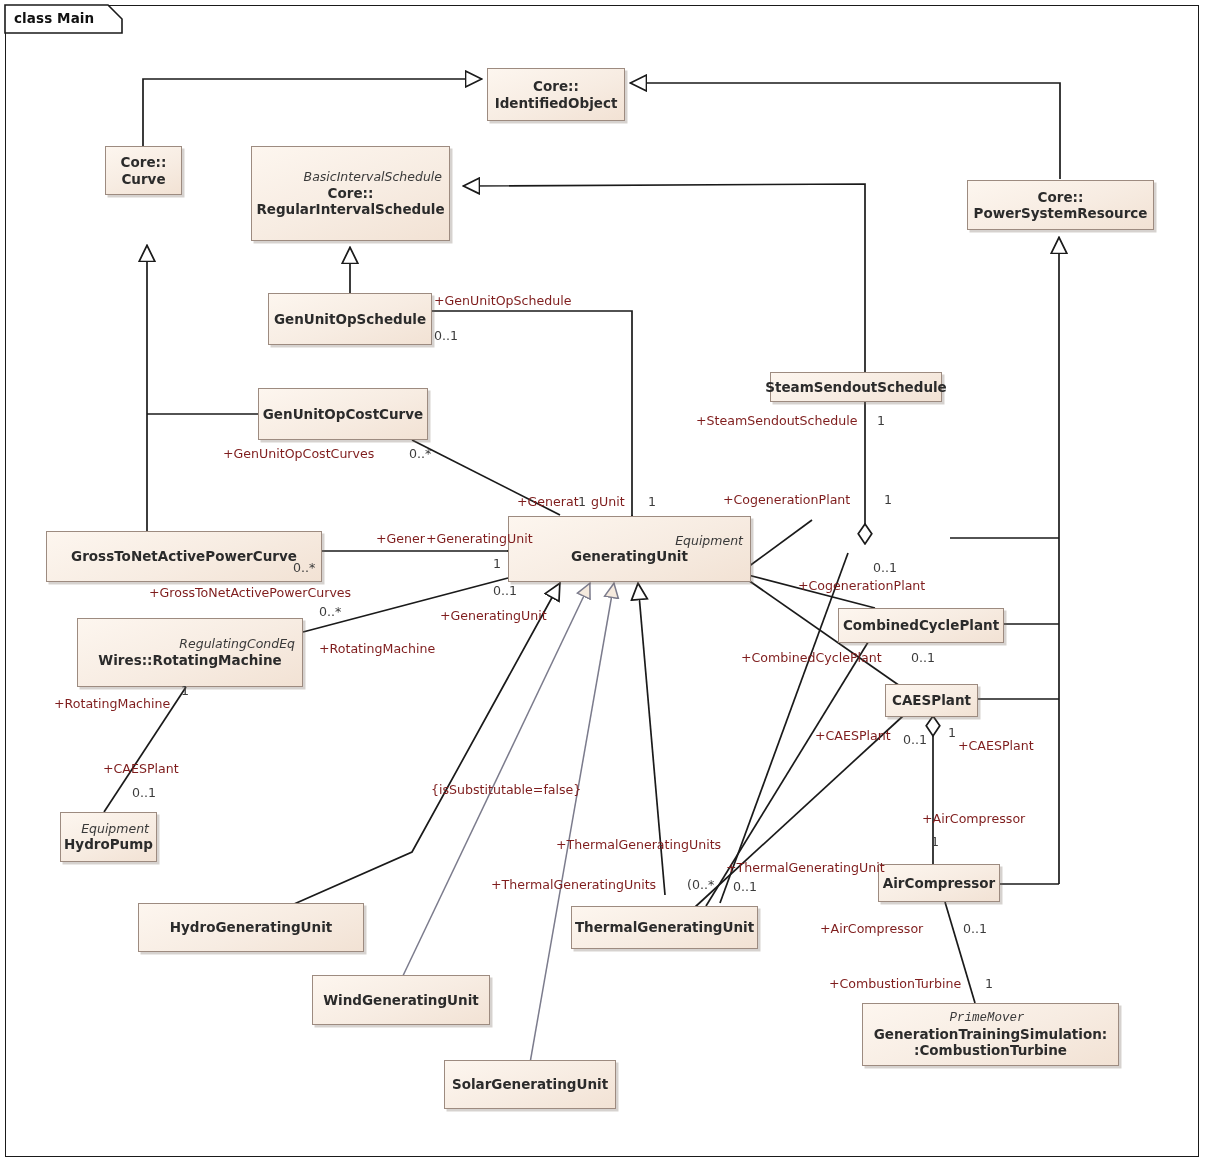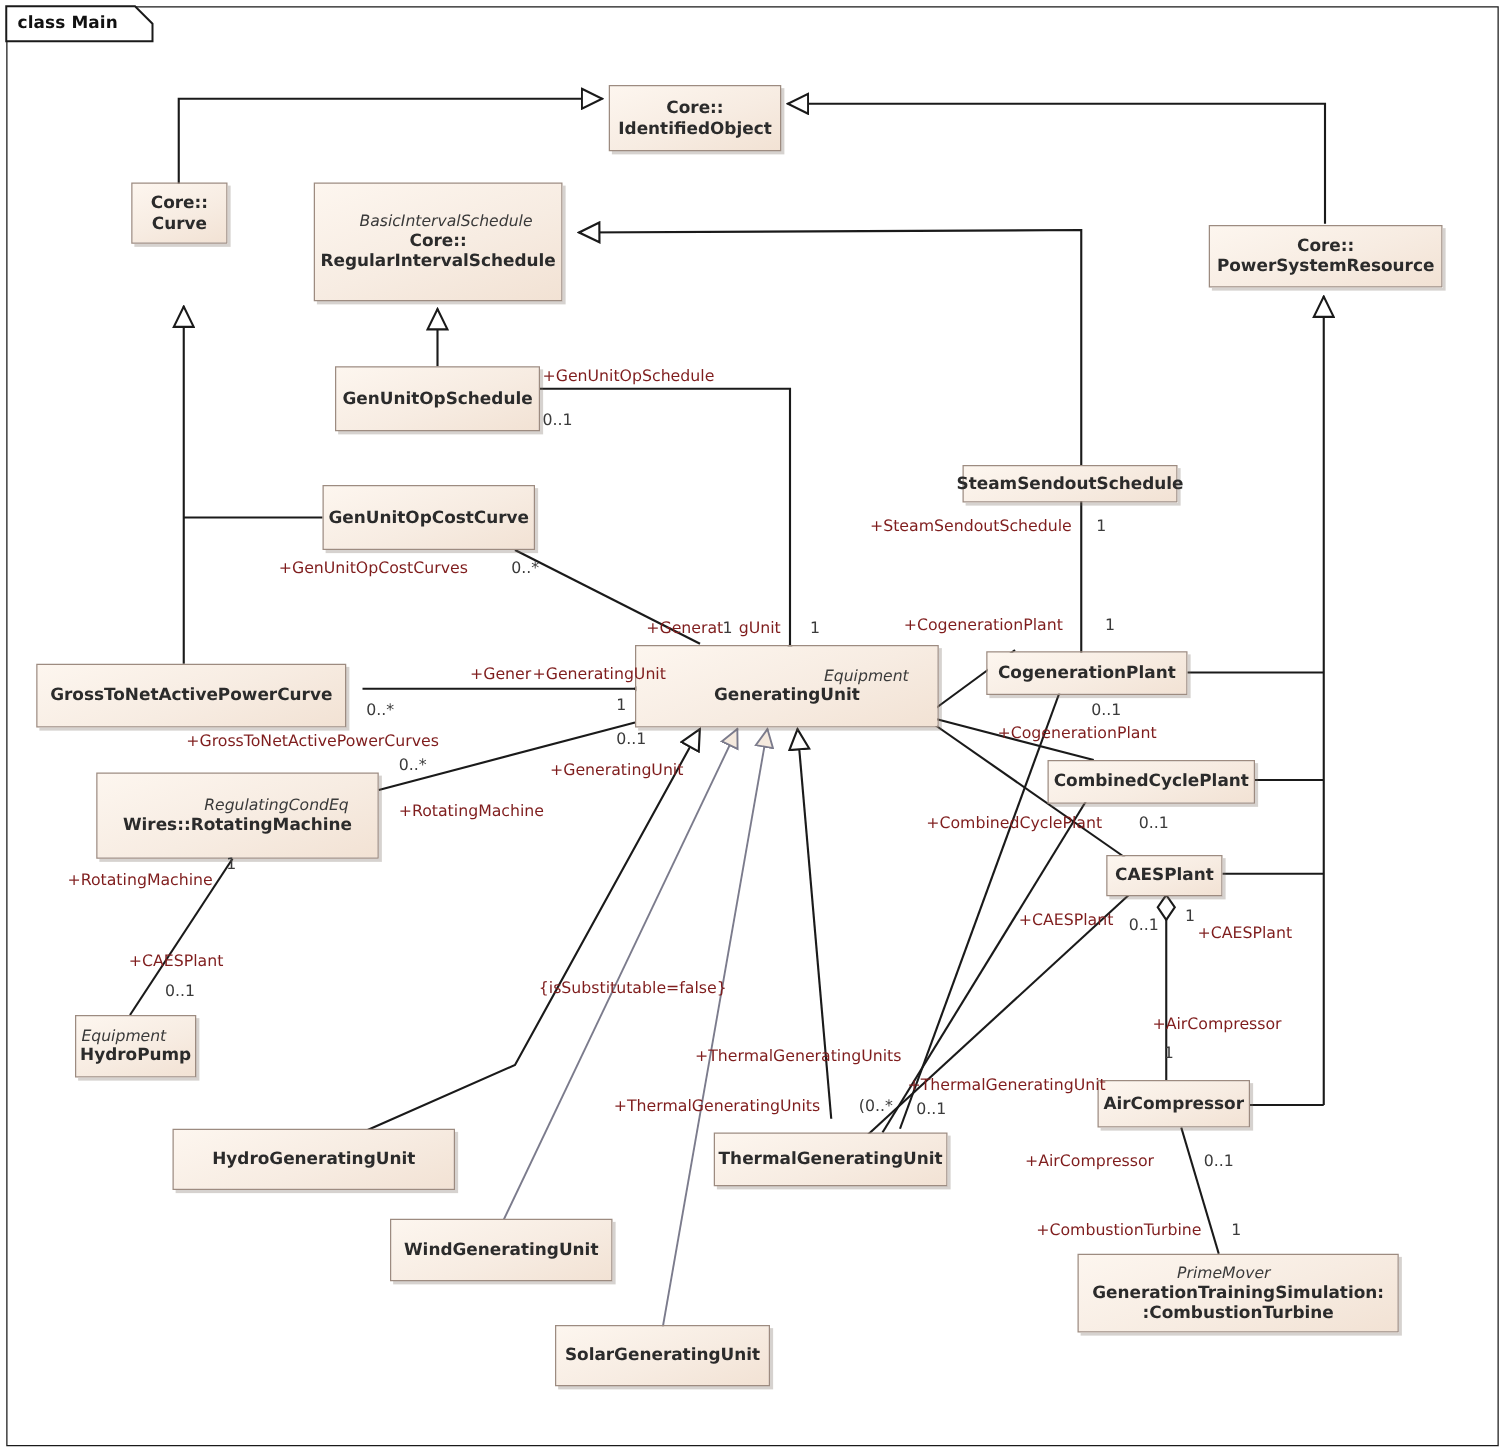--- a/index.html
+++ b/index.html
@@ -12,23 +12,23 @@
 
   
   svg.layer{position:absolute;left:0;top:0;width:1206px;height:1163px;overflow:visible;pointer-events:none;}
 
   
   .cls{position:absolute;box-sizing:border-box;border:1px solid #9d8b80;
        background:linear-gradient(160deg,#fdf6ef 0%,#f7ece2 55%,#f2e2d4 100%);
        box-shadow:2.5px 2.5px 0 rgba(120,105,95,.30);
        display:flex;flex-direction:column;justify-content:center;align-items:center;
        color:#2b2b2b;}
-  .cls .stereo{font-style:italic;font-size:12.5px;color:#3a3a3a;line-height:1.15;align-self:flex-end;padding-right:23px;}
+  .cls .stereo{font-style:italic;font-size:12.5px;color:#3a3a3a;line-height:1.15;align-self:flex-end;padding-right:7px;}
   .cls .nm{font-weight:bold;font-size:13.5px;line-height:1.2;text-align:center;padding:0 6px;white-space:pre-line;}
-  .cls.ctr .stereo{align-self:center;}
+  .cls.ctr .stereo{align-self:center;font-family:Liberation Mono, monospace;}
 
   
   .lbl{position:absolute;font-size:12.6px;color:#7f1d1d;white-space:nowrap;line-height:1;}
   .lbl.m{color:#3b3b3b;}
 </style>
 </head>
 <body>
 
 <div id="canvas">
 
@@ -148,32 +148,29 @@
   </div>
 
   <div class="cls" style="left:258px;top:388px;width:170px;height:52px;">
     <div class="nm">GenUnitOpCostCurve</div>
   </div>
 
   <div class="cls" style="left:770px;top:372px;width:172px;height:30px;">
     <div class="nm">SteamSendoutSchedule</div>
   </div>
 
-  <div class="cls" style="left:29px;top:531px;width:248px;height:51px;justify-content:center;">
+  <div class="cls" style="left:46px;top:531px;width:276px;height:51px;justify-content:center;">
     <div class="nm">GrossToNetActivePowerCurve</div>
   </div>
 
   <div class="cls" style="left:508px;top:516px;width:243px;height:66px;">
     <div class="stereo">Equipment</div>
     <div class="nm">GeneratingUnit</div>
   </div>
 
-  <div class="cls" style="left:789px;top:521px;width:161px;height:35px;">
-    <div class="nm">CogenerationPlant</div>
-  </div>
 
   <div class="cls" style="left:77px;top:618px;width:226px;height:69px;">
     <div class="stereo">RegulatingCondEq</div>
     <div class="nm">Wires::RotatingMachine</div>
   </div>
 
   <div class="cls" style="left:838px;top:608px;width:166px;height:35px;">
     <div class="nm">CombinedCyclePlant</div>
   </div>
 

